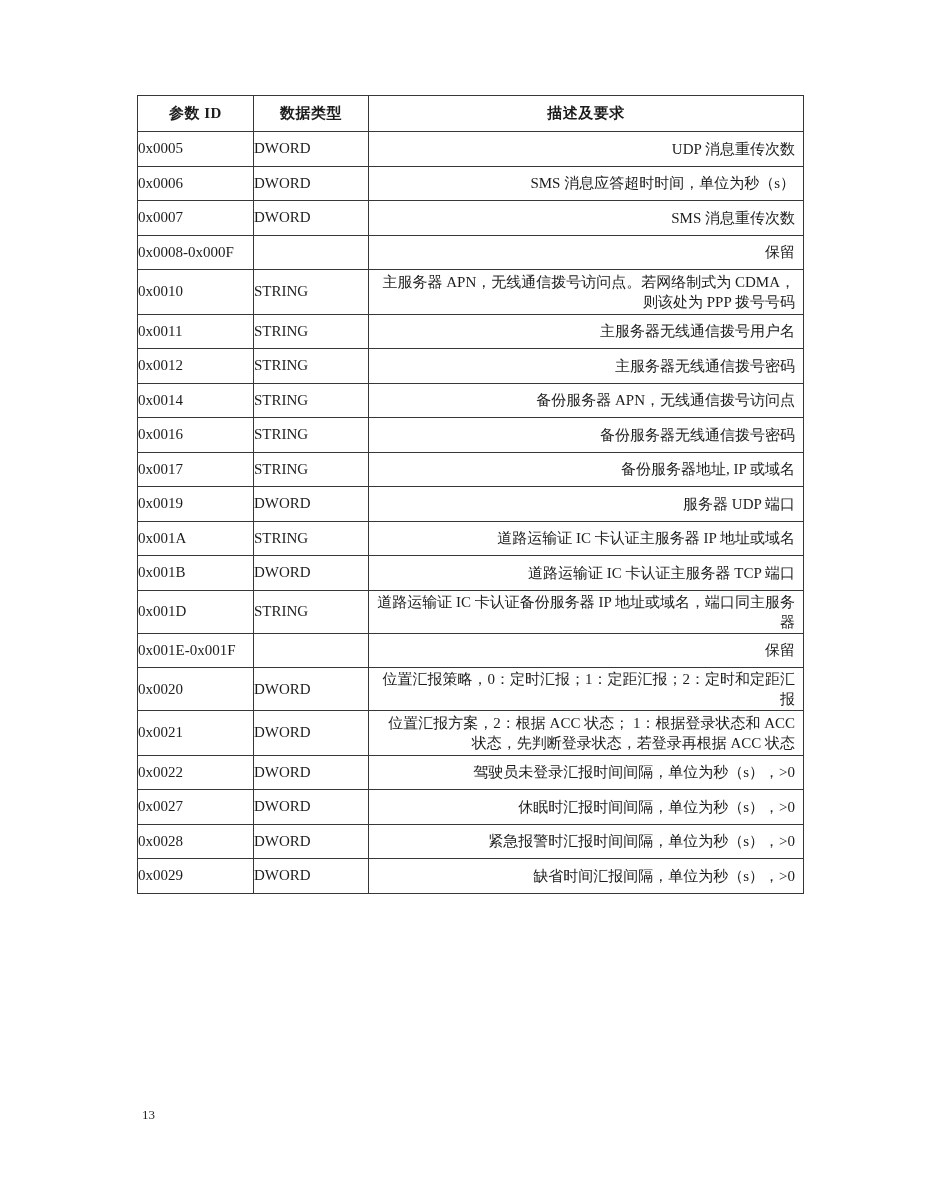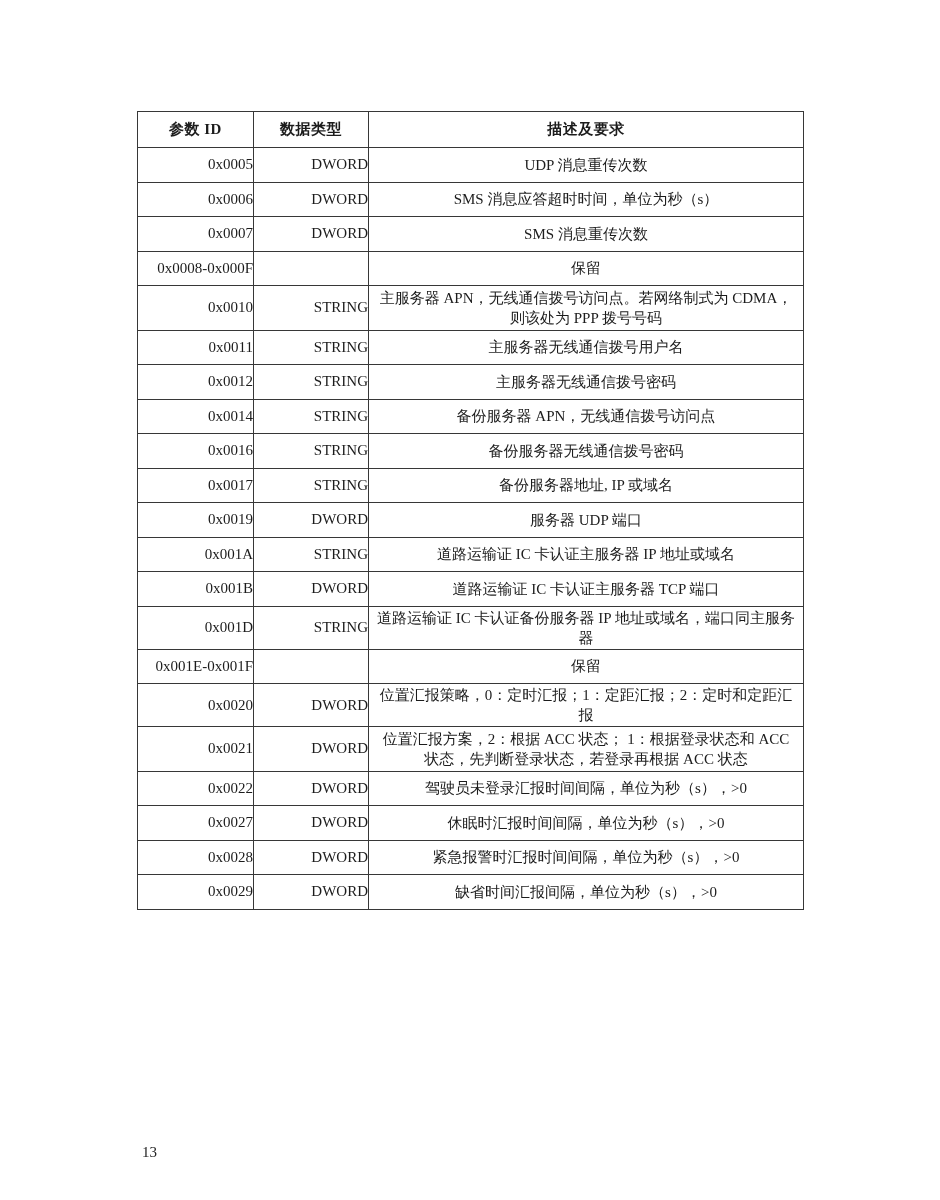--- a/index.html
+++ b/index.html
@@ -9,50 +9,50 @@
     width: 940px;
     height: 1200px;
     background: #ffffff;
     overflow: hidden;
     font-family: "Liberation Serif", "DejaVu Serif", serif;
     color: #1c1c1c;
   }
   table.param-table {
     position: absolute;
     left: 137px;
-    top: 111px;
+    top: 95px;
     width: 666px;
     border-collapse: collapse;
     table-layout: fixed;
   }
   .param-table th, .param-table td {
     border: 1.5px solid #373737;
     font-size: 15px;
     vertical-align: middle;
     overflow: hidden;
   }
   .param-table thead tr { height: 36px; }
   .param-table th {
     font-weight: bold;
     text-align: center;
     letter-spacing: 0.5px;
   }
   tr.row-single { height: 34.5px; }
   tr.row-double { height: 44.5px; }
-  td.c-id, td.c-type { text-align: right; }
+  td.c-id, td.c-type { text-align: left; }
   td.c-desc {
-    text-align: center;
+    text-align: right;
     padding: 1px 8px;
     line-height: 20px;
   }
   .page-number {
     position: absolute;
     left: 142px;
-    top: 1144px;
-    font-size: 15px;
+    top: 1107px;
+    font-size: 13px;
     color: #222222;
   }
 </style>
 </head>
 <body>
 
 <div class="page">
 
   <table class="param-table">
     <colgroup>

